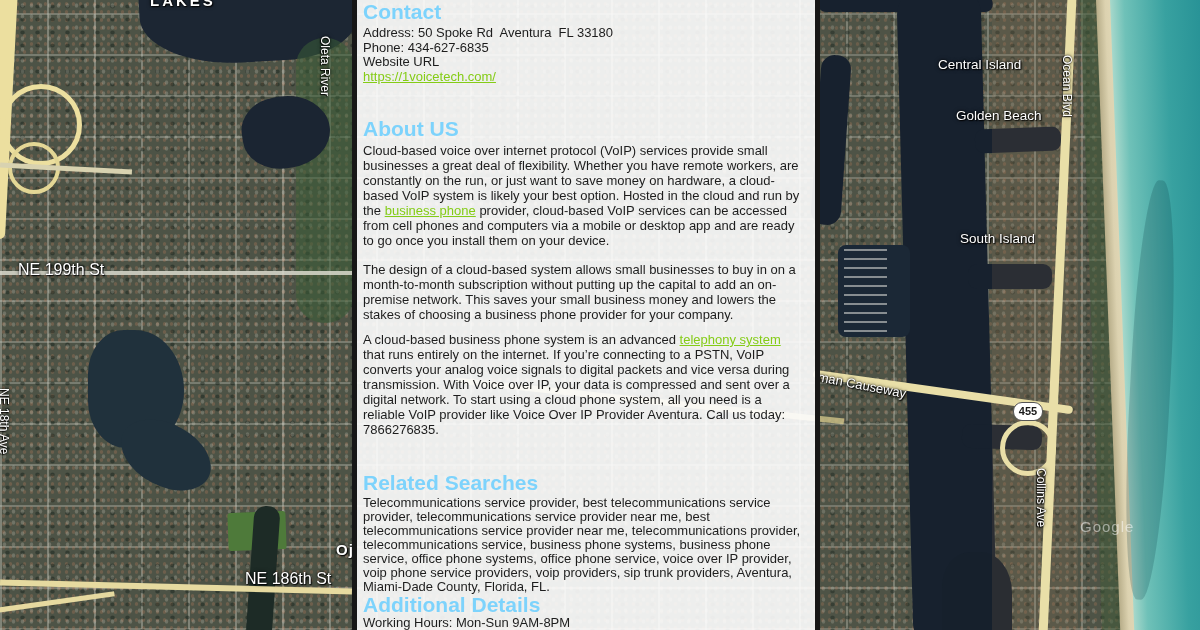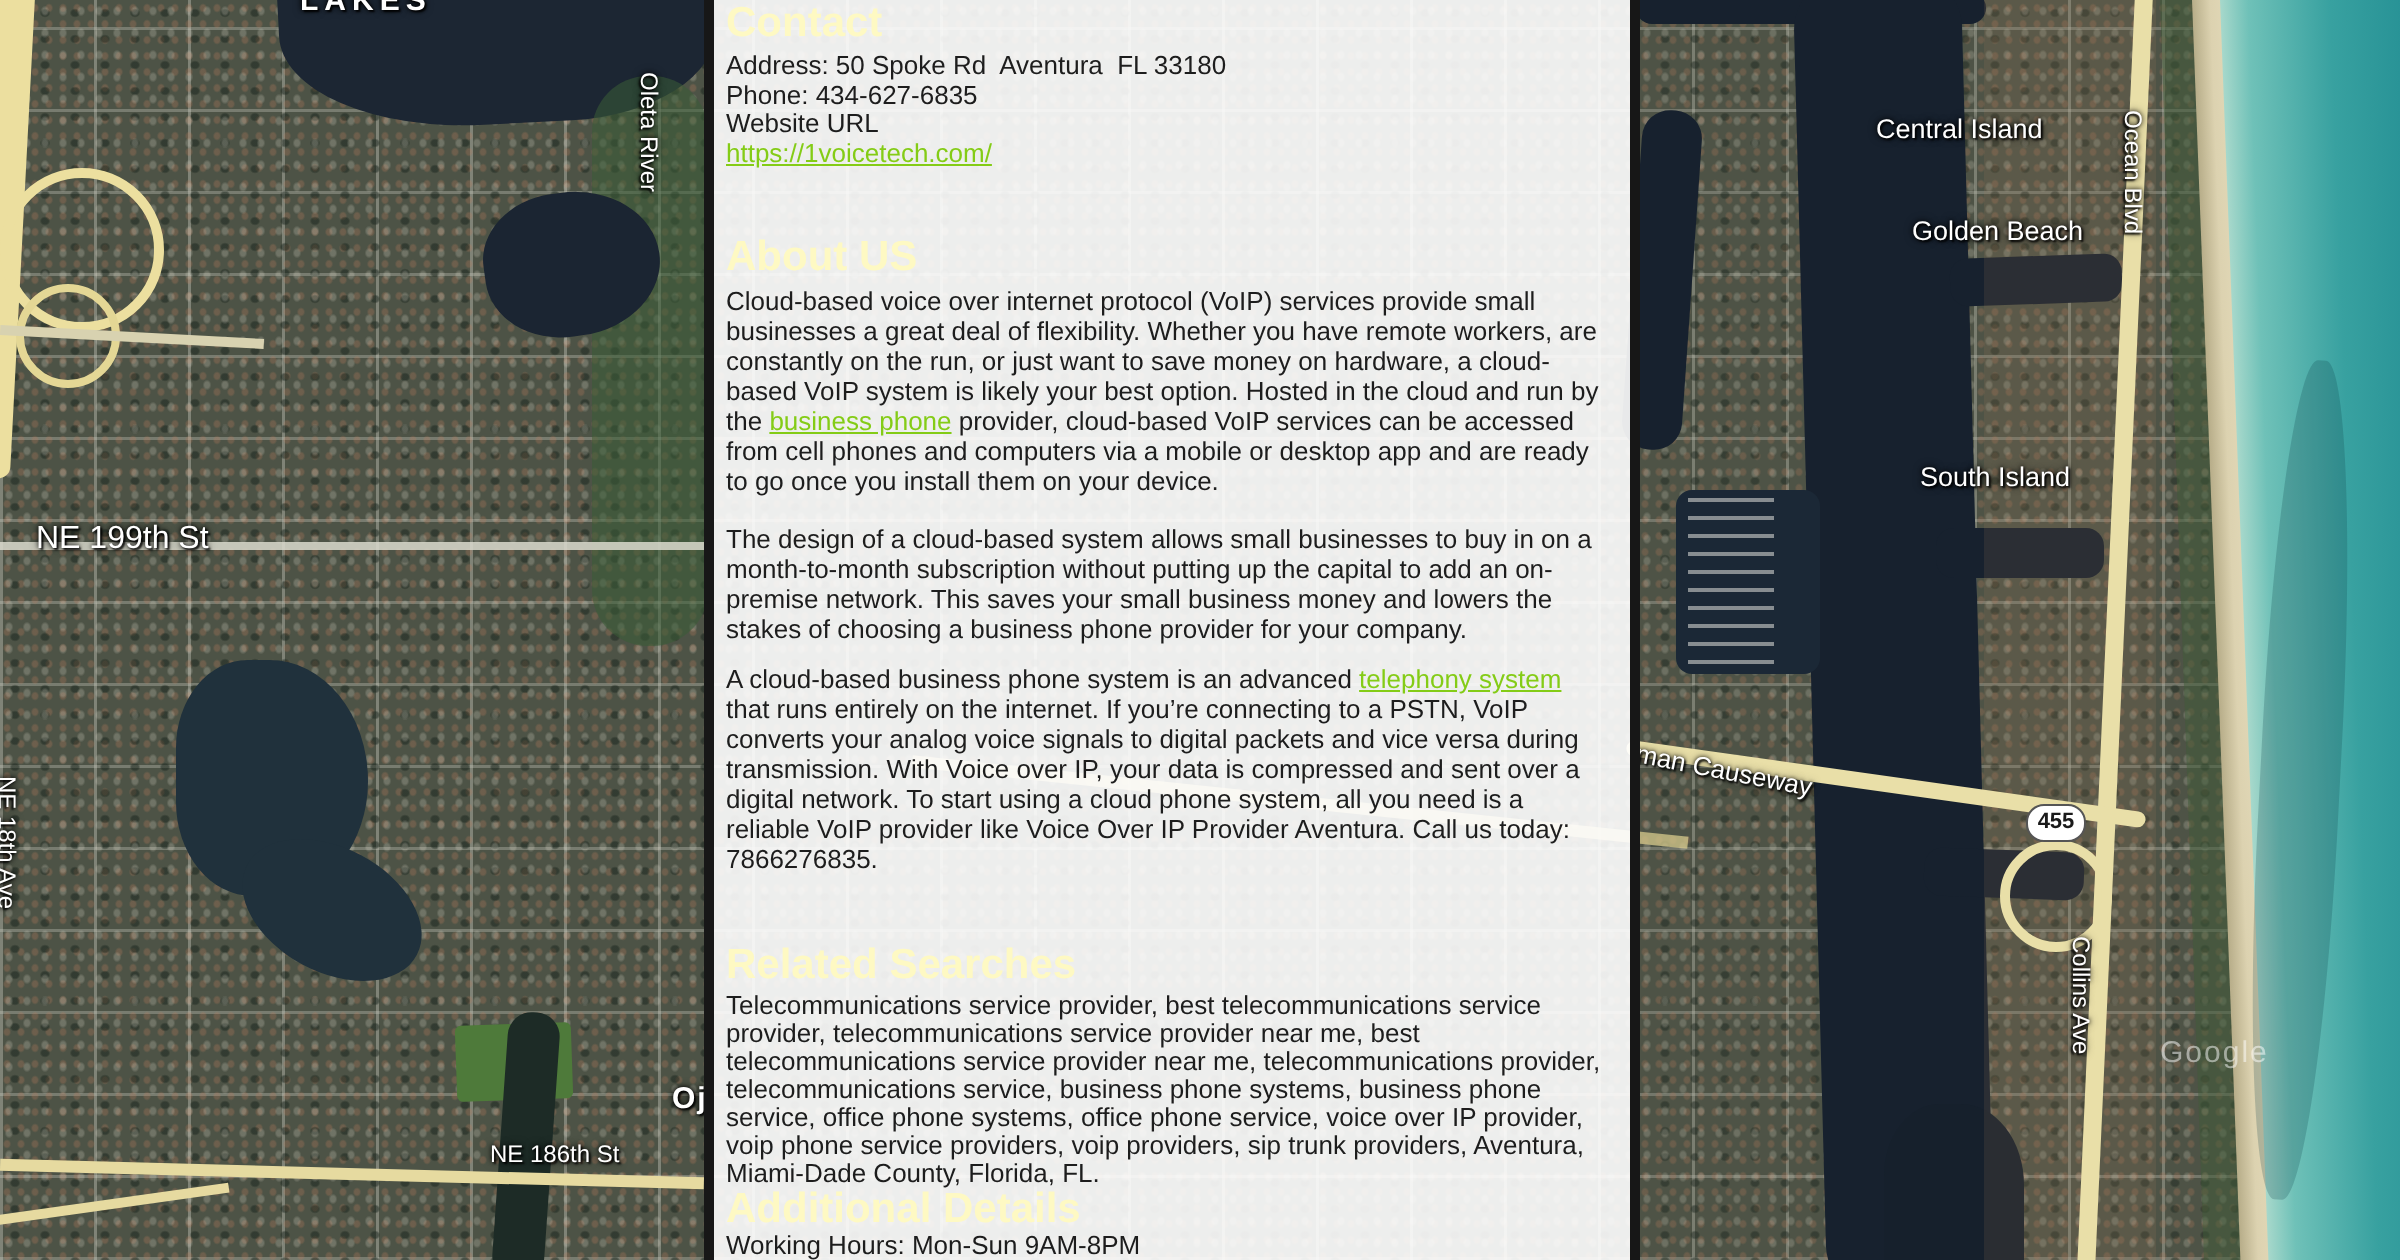--- a/index.html
+++ b/index.html
@@ -34,21 +34,21 @@
   .ramp1{left:0px;top:84px;width:72px;height:72px;border:5px solid #ecdf9f;border-radius:50%;background:transparent;}
   .ramp2{left:8px;top:142px;width:44px;height:44px;border:4px solid #e4d795;border-radius:50%;background:transparent;}
   .road-cross{left:0;top:166px;width:132px;height:5px;background:#d8d2b0;transform:rotate(3deg);}
   .road-199{left:0;top:271px;width:352px;height:4px;background:rgba(218,218,206,.85);}
   .road-186{left:0;top:584px;width:352px;height:6px;background:#e6daa0;transform:rotate(1.5deg);}
   .road-sw{left:-10px;top:600px;width:125px;height:5px;background:#e6daa0;transform:rotate(-8deg);}
   .lbl-lakes{left:150px;top:-7px;font-weight:700;font-size:15px;letter-spacing:3px;}
   .lbl-oleta{left:318px;top:36px;font-size:12px;}
   .lbl-199{left:18px;top:262px;font-size:16px;}
   .lbl-18ave{left:-3px;top:388px;font-size:12px;}
-  .lbl-186{left:245px;top:571px;font-size:12px;}
+  .lbl-186{left:245px;top:571px;font-size:16px;}
   .lbl-oj{left:336px;top:542px;font-weight:700;font-size:15px;letter-spacing:1px;}
 
   
   .map-right-tint{left:820px;top:0;width:380px;height:630px;background:rgba(92,88,76,.12);}
   .bay-top{left:818px;top:-4px;width:175px;height:16px;background:#17212e;border-radius:8px;}
   .bay-w{left:816px;top:55px;width:30px;height:170px;background:#17212e;border-radius:14px;transform:rotate(4deg);}
   .channel{left:905px;top:-12px;width:84px;height:660px;background:#17212e;border-radius:26px;transform:rotate(-1.5deg);}
   .canal1{left:975px;top:128px;width:86px;height:24px;background:#17212e;border-radius:9px;transform:rotate(-2deg);}
   .canal2{left:968px;top:264px;width:84px;height:25px;background:#17212e;border-radius:9px;}
   .canal3{left:962px;top:425px;width:80px;height:24px;background:#17212e;border-radius:9px;transform:rotate(2deg);}
@@ -73,21 +73,21 @@
   .lbl-collins{left:1034px;top:468px;font-size:12px;}
   .lbl-watermark{left:1080px;top:519px;font-size:15px;letter-spacing:1px;color:rgba(255,255,255,.5);text-shadow:none;}
 
   
   .mid-road{left:455px;top:398px;width:390px;height:6px;background:rgba(232,217,150,.75);transform:rotate(6deg);}
 
   
   .panel{position:absolute;left:352px;top:0;width:458px;height:630px;
     background:rgba(255,255,255,.9);border-left:5px solid #171717;border-right:5px solid #171717;}
   .panel-inner{padding:1px 10px 0 6px;color:#1d1d1d;}
-  .panel h2{font-size:21px;line-height:22px;font-weight:700;color:#fef9c3;margin:0;}
+  .panel h2{font-size:21px;line-height:22px;font-weight:700;color:#7dd3fc;margin:0;}
   .h-about{margin-top:34px !important;margin-bottom:3px !important;}
   .h-contact{margin-bottom:3px !important;}
   .h-related{margin-top:35px !important;margin-bottom:2px !important;}
   .h-details{margin-top:0 !important;}
   .cline{font-size:13px;line-height:14.5px;white-space:pre-wrap;}
   .para{font-size:13px;line-height:15px;margin:0;}
   .p2{margin-top:14px;}
   .p3{margin-top:10px;}
   .related-text{font-size:13px;line-height:14px;margin:0;}
   .dline{font-size:13px;line-height:14px;}

